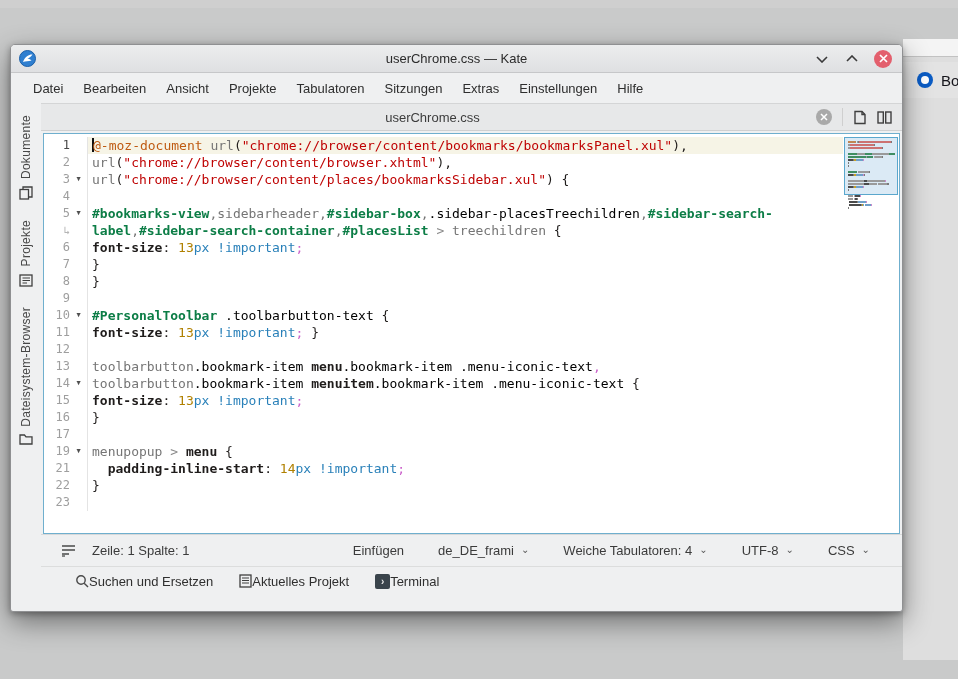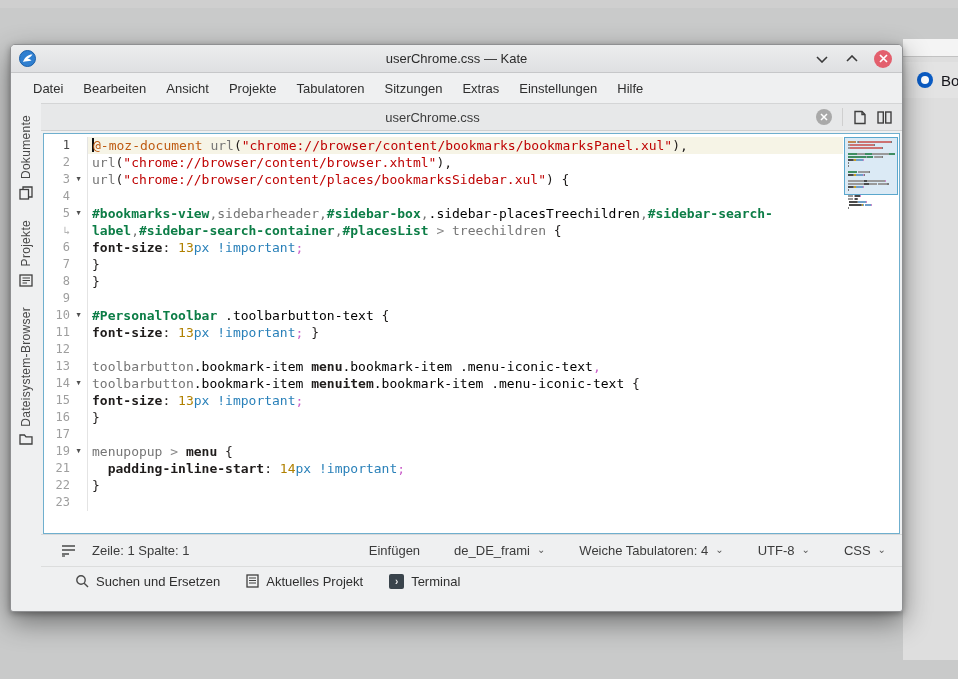--- a/index.html
+++ b/index.html
@@ -77,27 +77,27 @@
   .tk-pl{color:#1f1c1b;}
 
   .minimap{width:56px;flex:none;position:relative;background:#fff;}
   .mini-content{position:absolute;left:5px;top:7px;right:4px;}
   .mini-row{height:2px;margin-bottom:1px;white-space:nowrap;overflow:hidden;}
   .mini-seg{display:inline-block;height:2px;vertical-align:top;}
   .mini-view{position:absolute;left:1px;top:3px;right:1px;height:58px;border:1px solid #5aa7cd;background:rgba(137,186,223,.30);}
 
   .statusbar{height:32px;flex:none;background:#eff0f1;border-top:1px solid #d8d9da;display:flex;align-items:center;font-size:13px;color:#3b3b3b;}
   .sb-left{display:flex;align-items:center;gap:16px;margin-left:20px;}
-  .sb-right{margin-left:auto;display:flex;align-items:center;gap:34px;padding-right:16px;}
+  .sb-right{margin-left:auto;display:flex;align-items:center;gap:34px;padding-right:32px;}
   .sb-item{display:flex;align-items:center;gap:7px;}
   .chev{color:#5a5a5a;font-size:10px;transform:translateY(-1px);}
   .sb-icon svg{display:block;}
 
   .bottombar{height:29px;flex:none;background:#eff0f1;border-top:1px solid #dcdddd;display:flex;align-items:center;gap:26px;padding-left:34px;border-radius:0 0 3px 3px;}
-  .bb-btn{display:flex;align-items:center;gap:7px;font-size:13px;color:#2f2f2f;}
+  .bb-btn{display:flex;align-items:center;gap:0;font-size:13px;color:#2f2f2f;}
   .bb-btn svg{display:block;}
   .term-ic{width:15px;height:15px;background:#3a444c;border-radius:2px;color:#e8e8e8;display:flex;align-items:center;justify-content:center;font-size:10px;font-weight:bold;}
 </style>
 </head>
 <body>
 
 <div class="screen">
 
   <div class="backdrop-top"></div>
   <div class="right-panel">

